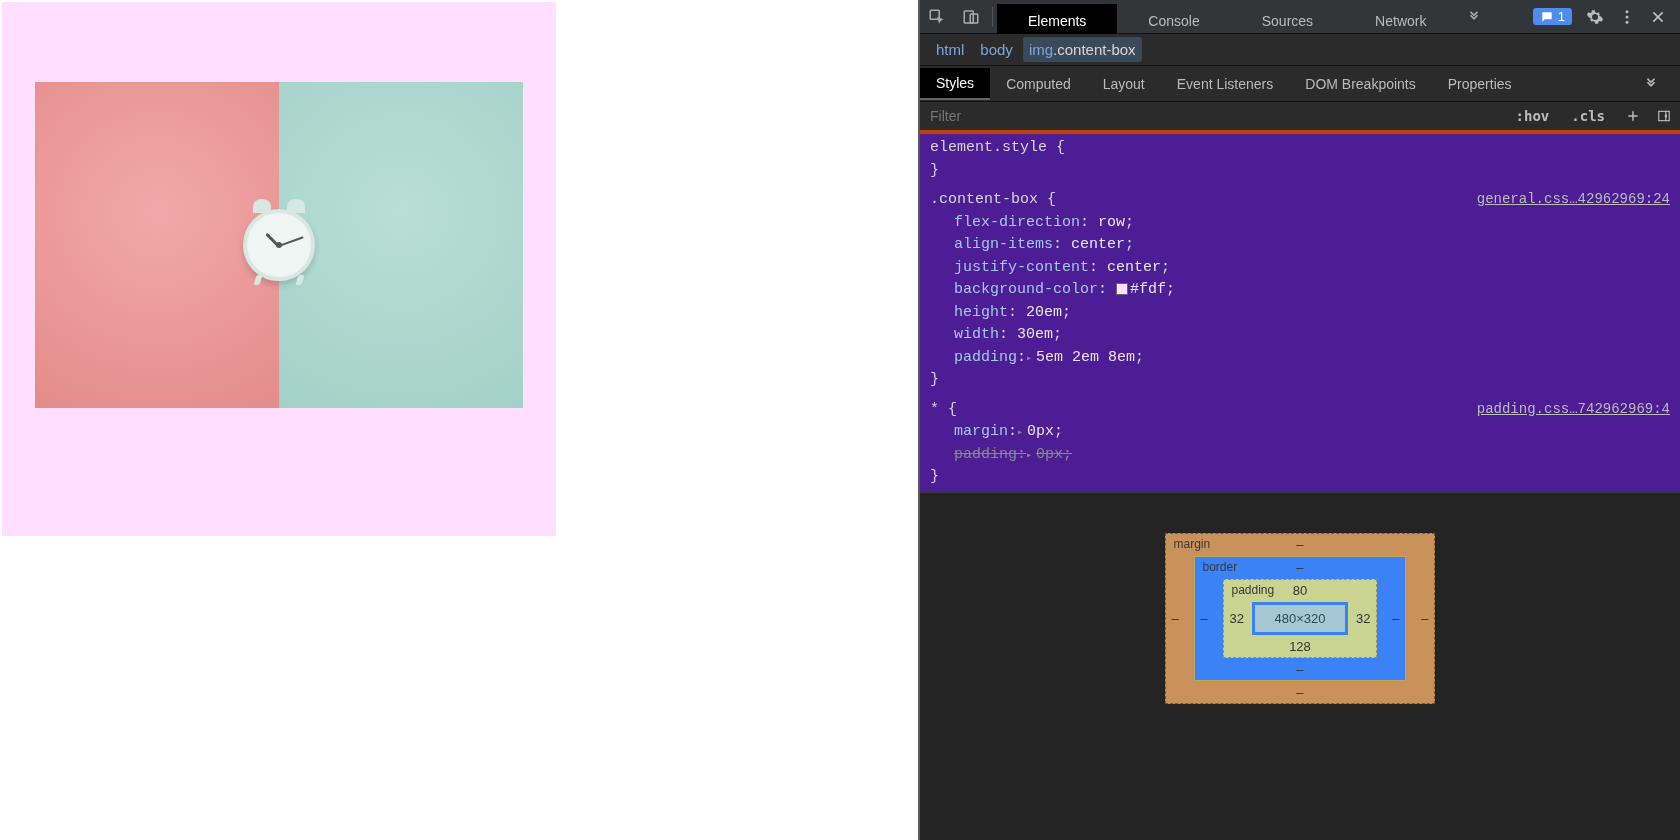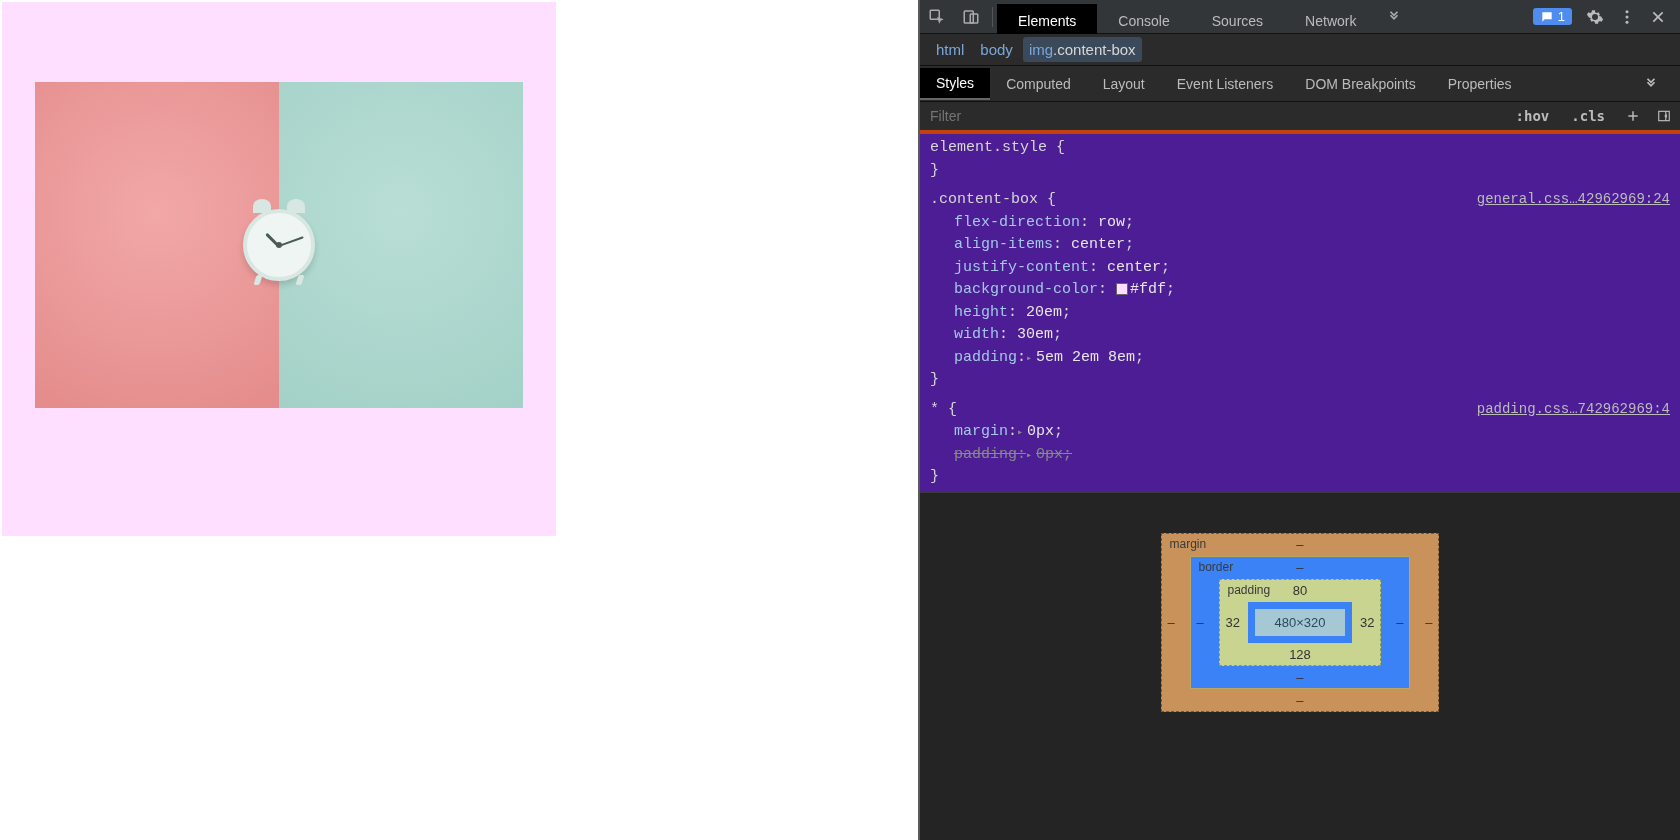--- a/index.html
+++ b/index.html
@@ -26,21 +26,21 @@
 .hand { position:absolute; left:50%; top:50%; background:#4a5a55; transform-origin: left center; height:3px; border-radius:2px;}
 .hand.h { width:18px; transform: rotate(-135deg); }
 .hand.m { width:26px; transform: rotate(-20deg); height:2px;}
 .dot { position:absolute; left:50%; top:50%; width:6px; height:6px; margin:-3px; border-radius:50%; background:#4a5a55;}
 
 
 .devtools { flex: 1; height: 100%; background: #242424; color: #ccc; display: flex; flex-direction: column; border-left: 2px solid #5a5a5a; font-size: 14px; }
 .dt-topbar { height: 34px; background: #333639; display:flex; align-items:center; gap: 0; border-bottom: 1px solid #111; }
 .dt-topbar .icon-btn { width: 34px; height: 34px; display:flex; align-items:center; justify-content:center; color:#aaa; }
 .dt-topbar .sep { width:1px; height:20px; background:#555; margin:0 4px; }
-.dt-tab { padding: 0 21px; height:34px; display:flex; align-items:center; color:#bbb; cursor:default;margin-top:8px; }
+.dt-tab { padding: 0 31px; height:34px; display:flex; align-items:center; color:#bbb; cursor:default;margin-top:8px; }
 .dt-tab.active { background:#000; color:#fff; }
 .dt-topbar .spacer { flex:1; }
 .badge { background:#4e8def; color:#fff; padding:1px 7px; border-radius:3px; font-size:13px; display:flex; align-items:center; gap:4px; margin-right:14px; }
 .badge svg { width:14px; height:14px; }
 .dt-topbar .right-icon { color:#bbb; margin-right:14px; display:flex; }
 
 .breadcrumb-bar { height:32px; background:#2b2b2b; display:flex; align-items:center; padding:0 10px; gap:4px; border-bottom:1px solid #111; font-size:15px; }
 .breadcrumb-bar .crumb { color:#7aa6da; padding:4px 6px; }
 .breadcrumb-bar .crumb.sel { background:#3a4a5a; border-radius:3px; }
 .breadcrumb-bar .crumb.sel .cls { color:#d6d6d6; }
@@ -69,21 +69,21 @@
 .flex-icon { display:inline-block; width:16px; height:12px; background:#777; border-radius:2px; vertical-align:middle; margin-left:4px; position:relative;}
 .flex-icon::before { content:""; position:absolute; inset:2px; background:repeating-linear-gradient(90deg,#bbb 0 3px, transparent 3px 5px);}
 
 
 .boxmodel-wrap { flex:1; display:flex; align-items:flex-start; justify-content:center; padding-top:40px; background:#242424; }
 .bm { font-family: "Segoe UI", Arial, sans-serif; font-size:13px; color:#333; }
 .bm .layer { position:relative; padding:22px 28px; text-align:center; }
 .bm .margin { background:#c9925b; border:1px dashed #7a5a36; }
 .bm .border { background:#3b82f6; border:1px solid #bda75e; }
 .bm .padding { background:#c8d48f; border:1px dashed #8b9a55; }
-.bm .content { background:#a6c8d5; border:7px solid #3b82f6; padding:6px 20px; color:#2a4b5a; }
+.bm .content { background:#a6c8d5; border:3px solid #3b82f6; padding:6px 20px; color:#2a4b5a; }
 .bm .lab { position:absolute; top:3px; left:8px; font-size:12px; color:#3a3a3a; }
 .bm .v { position:absolute; font-size:13px; color:#333; }
 .bm .top-v { top:3px; left:50%; transform:translateX(-50%); }
 .bm .bot-v { bottom:3px; left:50%; transform:translateX(-50%); }
 .bm .left-v { left:6px; top:50%; transform:translateY(-50%); }
 .bm .right-v { right:6px; top:50%; transform:translateY(-50%); }
 
 svg { display:block; }
 </style>
 </head>

